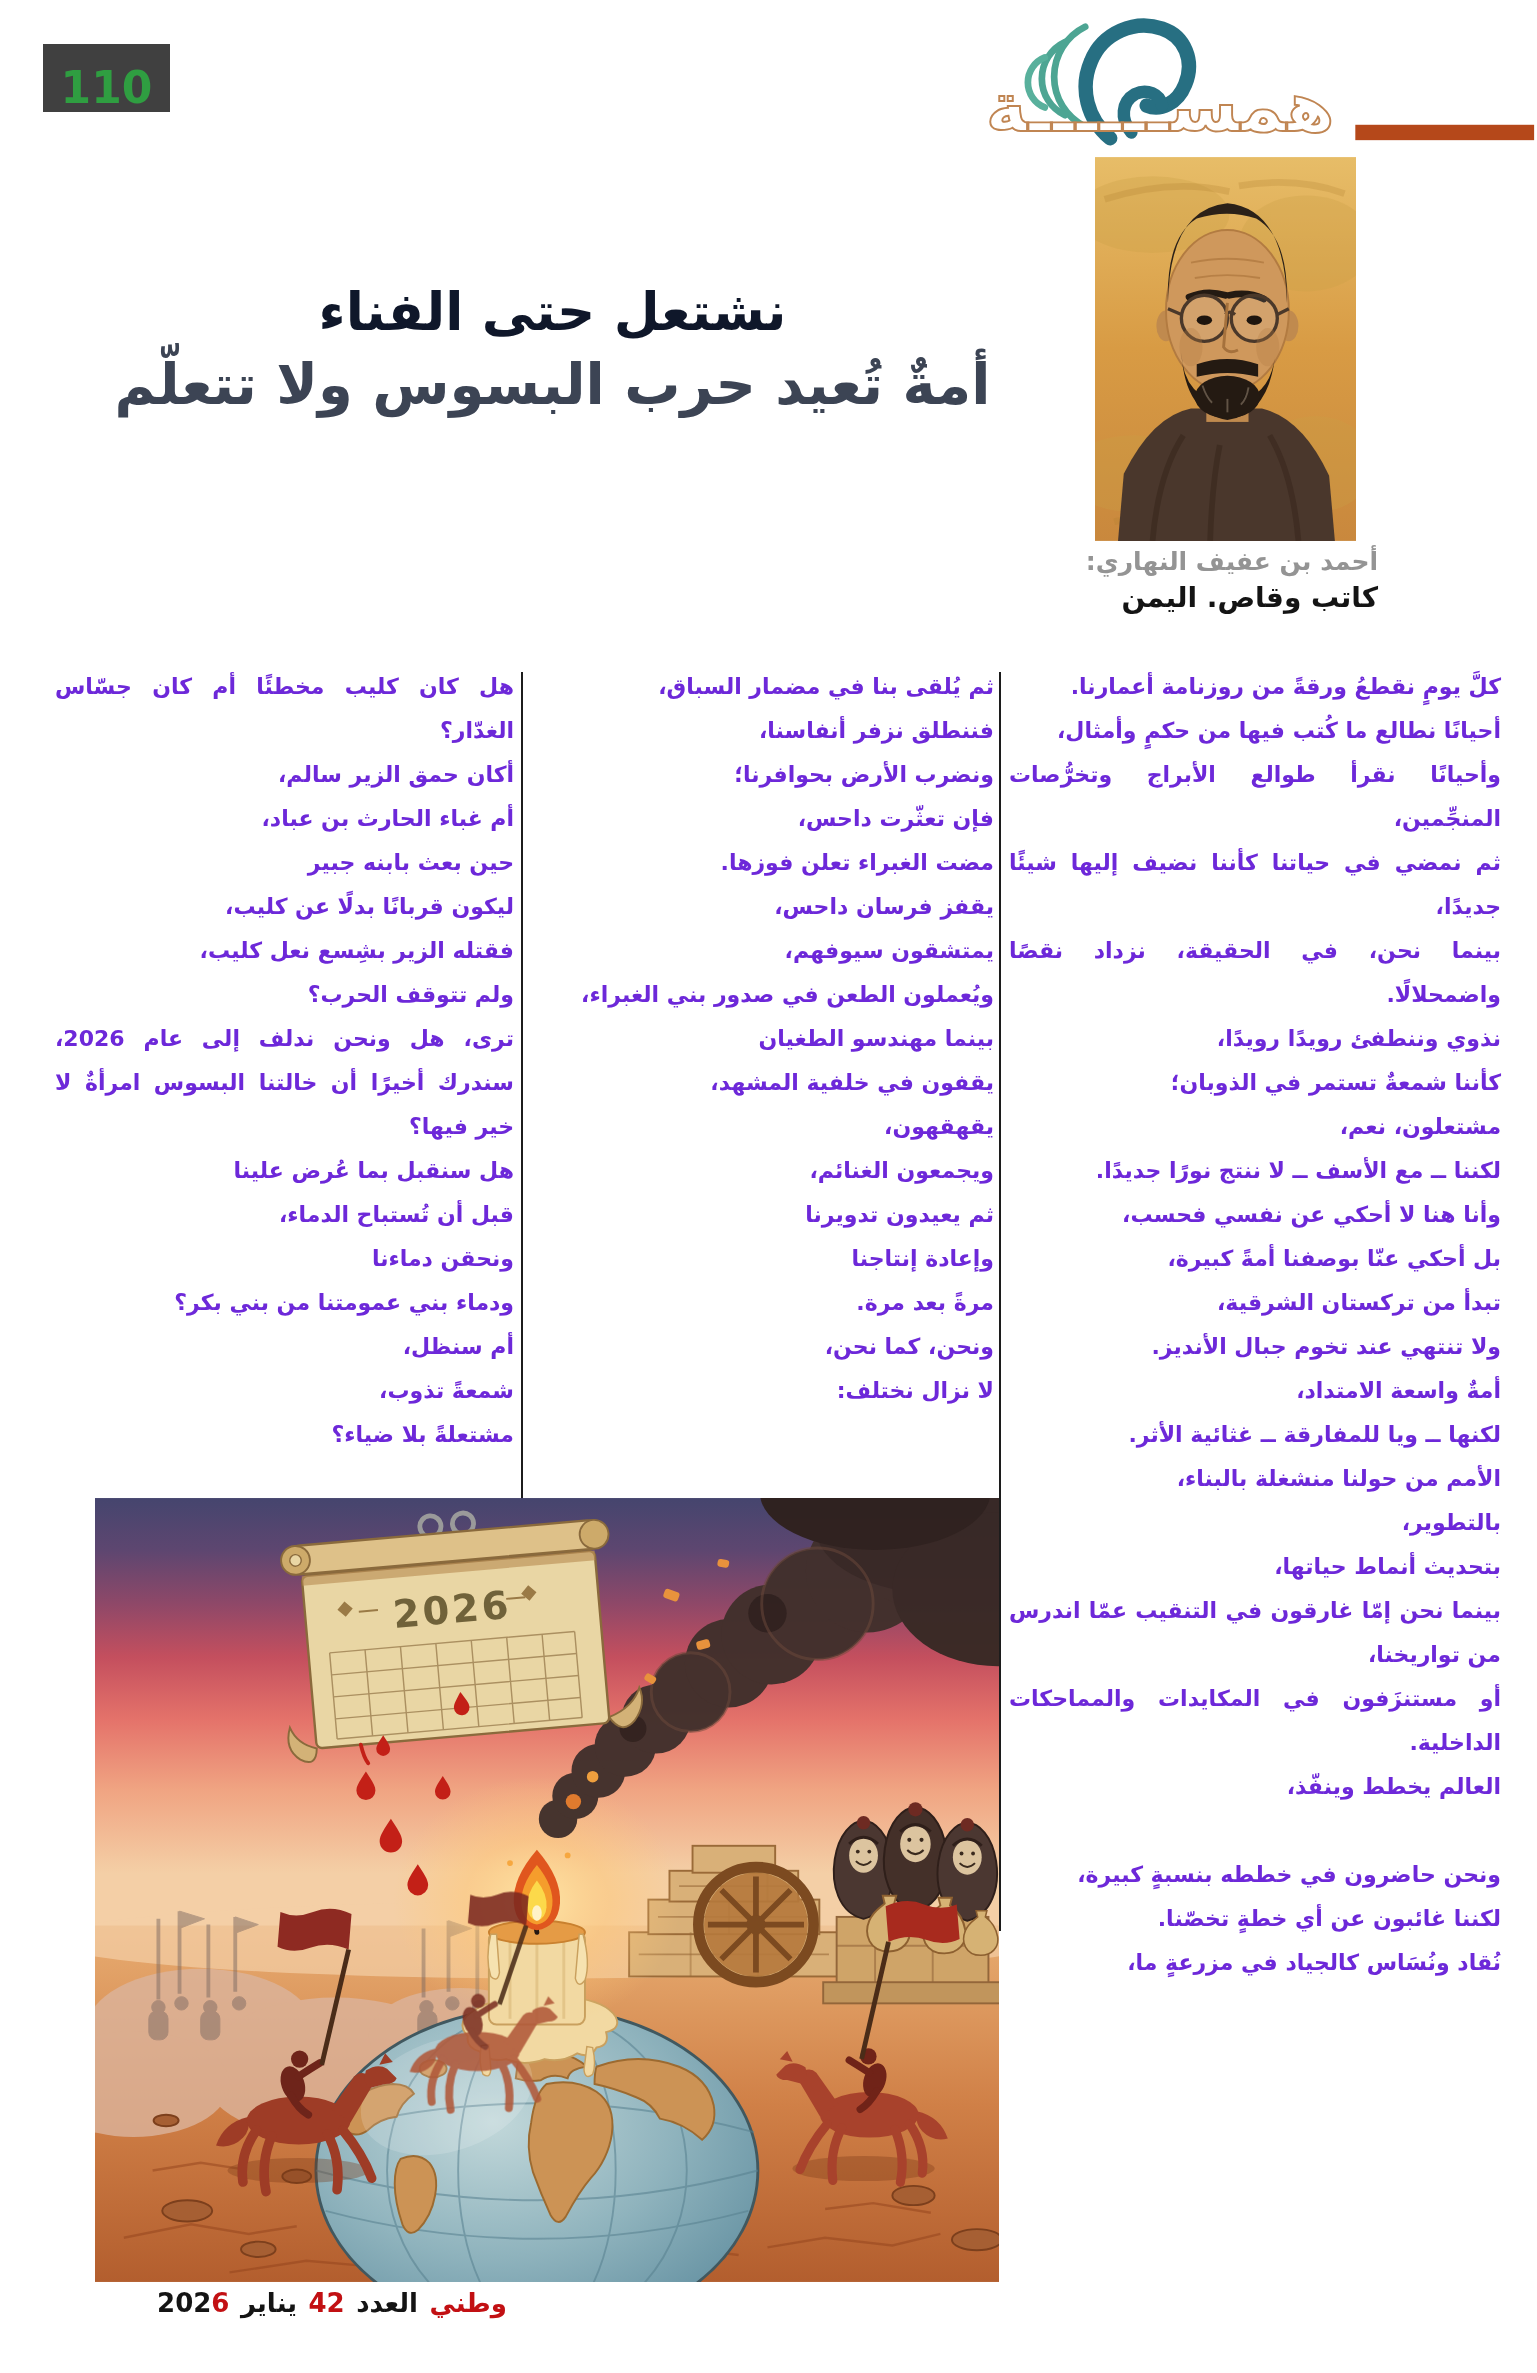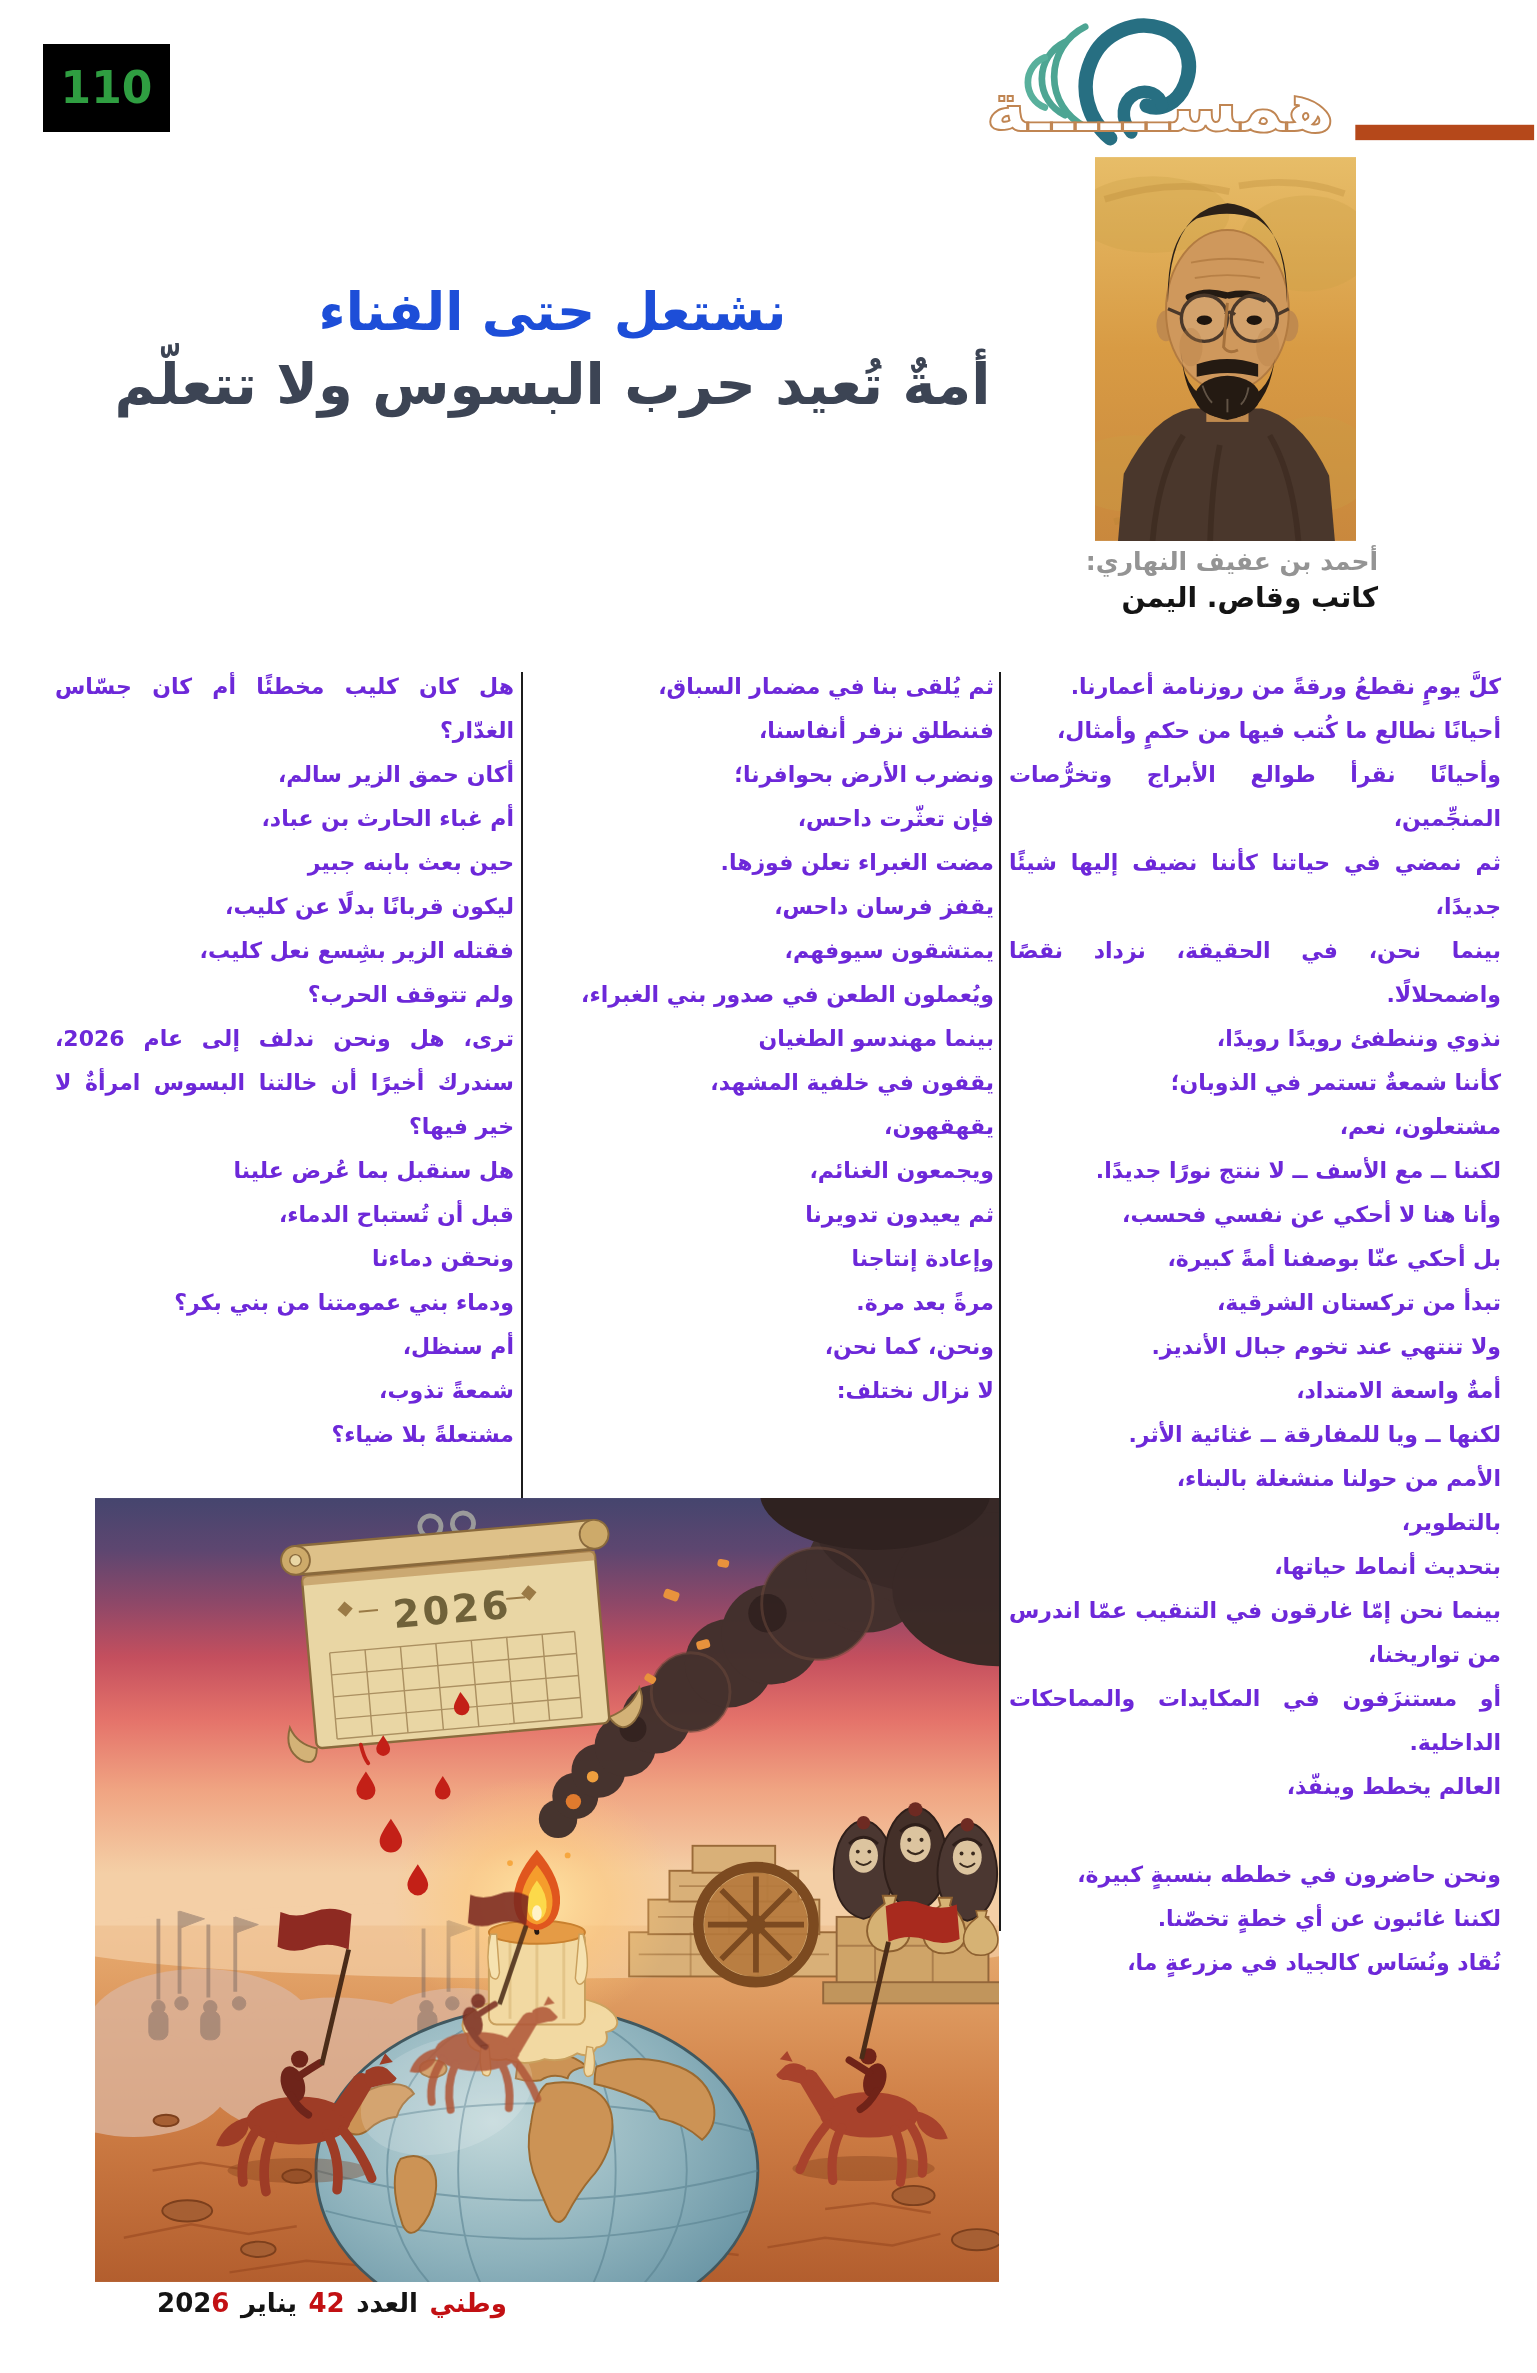--- a/index.html
+++ b/index.html
@@ -1,25 +1,25 @@
 <!DOCTYPE html>
 <html lang="ar"><head>
 <meta charset="utf-8">
 <style>
   html,body{margin:0;padding:0;}
   body{width:1537px;height:2374px;position:relative;background:#ffffff;
        font-family:"DejaVu Sans",sans-serif;overflow:hidden;}
   .abs{position:absolute;}
   
-  .pagebox{left:43px;top:44px;width:127px;height:88px;background:#000000;}
+  .pagebox{left:43px;top:44px;width:127px;height:68px;background:#404040;}
   .pagenum{width:100%;height:88px;line-height:88px;text-align:center;
            font-size:44px;font-weight:700;color:#2f9e41;}
   
   .titleblock{left:96px;top:282px;width:913px;text-align:center;direction:rtl;}
-  .title-red{font-size:53px;font-weight:700;color:#1d4ed8;line-height:1.15;}
+  .title-red{font-size:53px;font-weight:700;color:#0f172a;line-height:1.15;}
   .title-navy{font-size:56px;font-weight:700;color:#3c4454;line-height:1.2;margin-top:7.7px;}
   
   .authorblock{left:1074px;top:546px;width:304px;text-align:right;direction:rtl;}
   .author-name{font-size:25px;font-weight:700;color:#949494;line-height:1.3;}
   .author-role{font-size:28px;font-weight:700;color:#141414;line-height:1.3;margin-top:1.9px;}
   
   .col{direction:rtl;}
   .col p{margin:0;font-size:22px;line-height:44px;font-weight:700;color:#6d28d9;
          text-align:justify;text-align-last:right;min-height:44px;}
   .col-right{left:1009px;top:665px;width:492px;}

